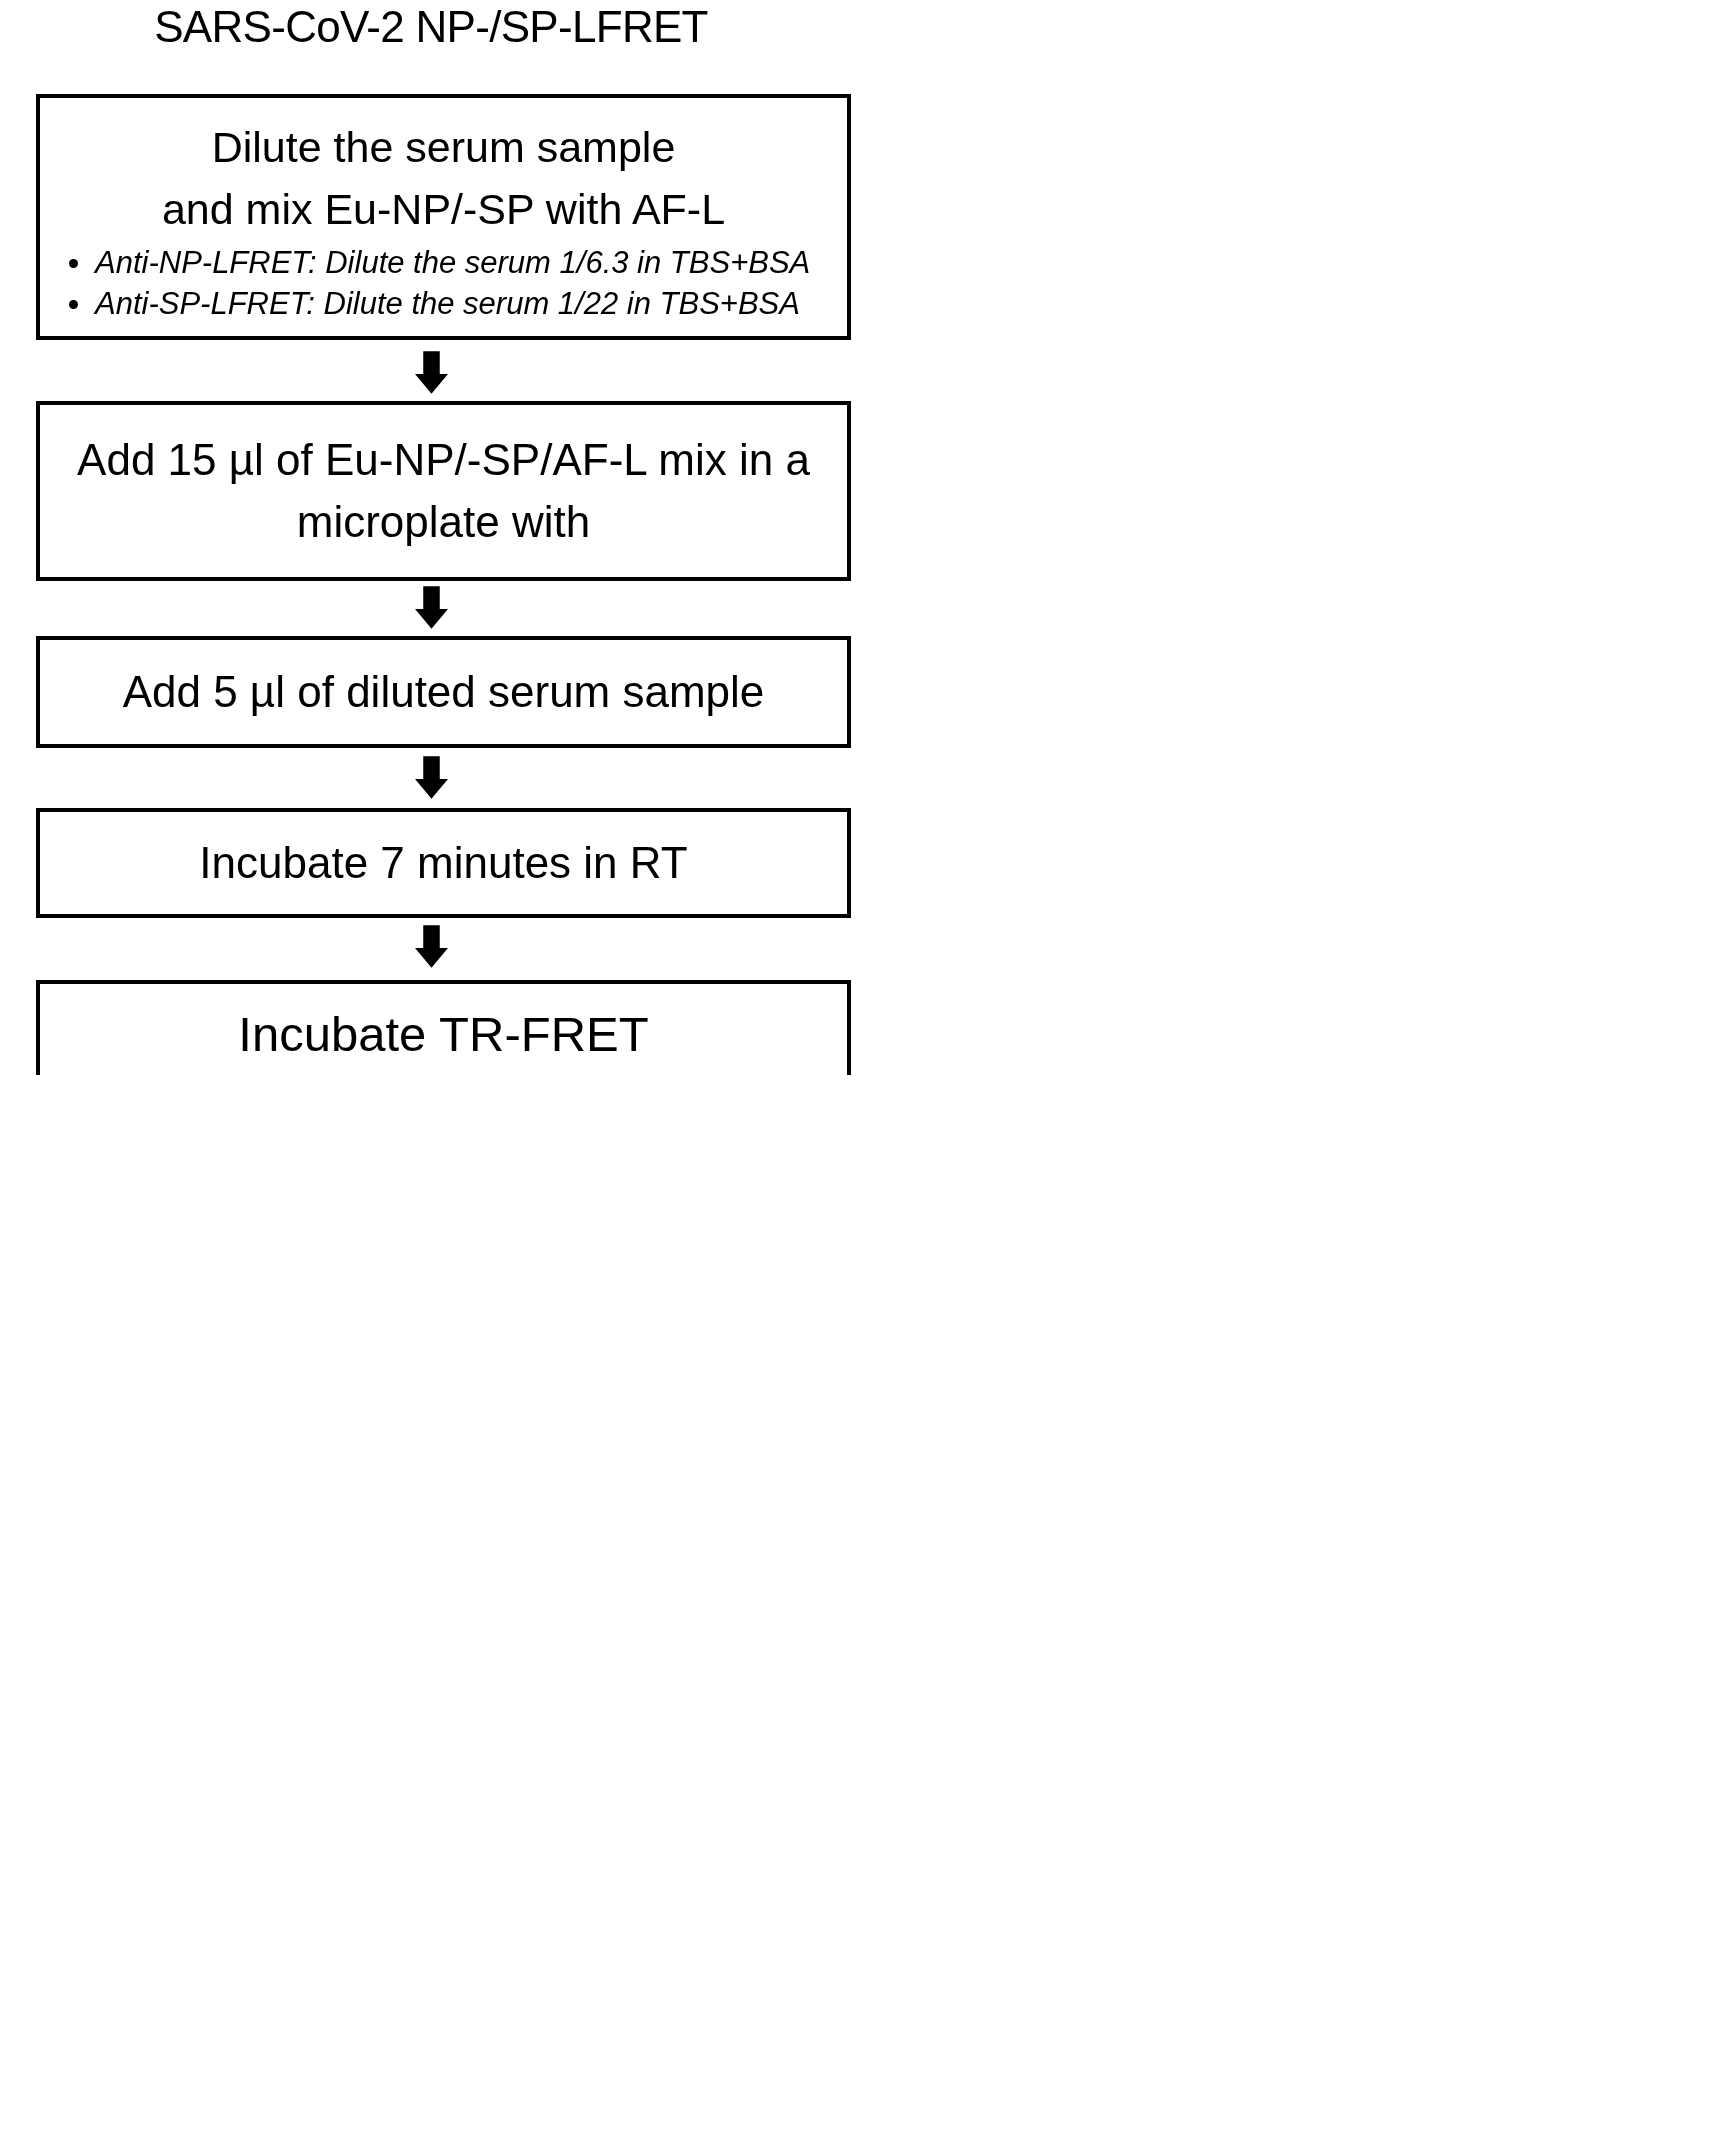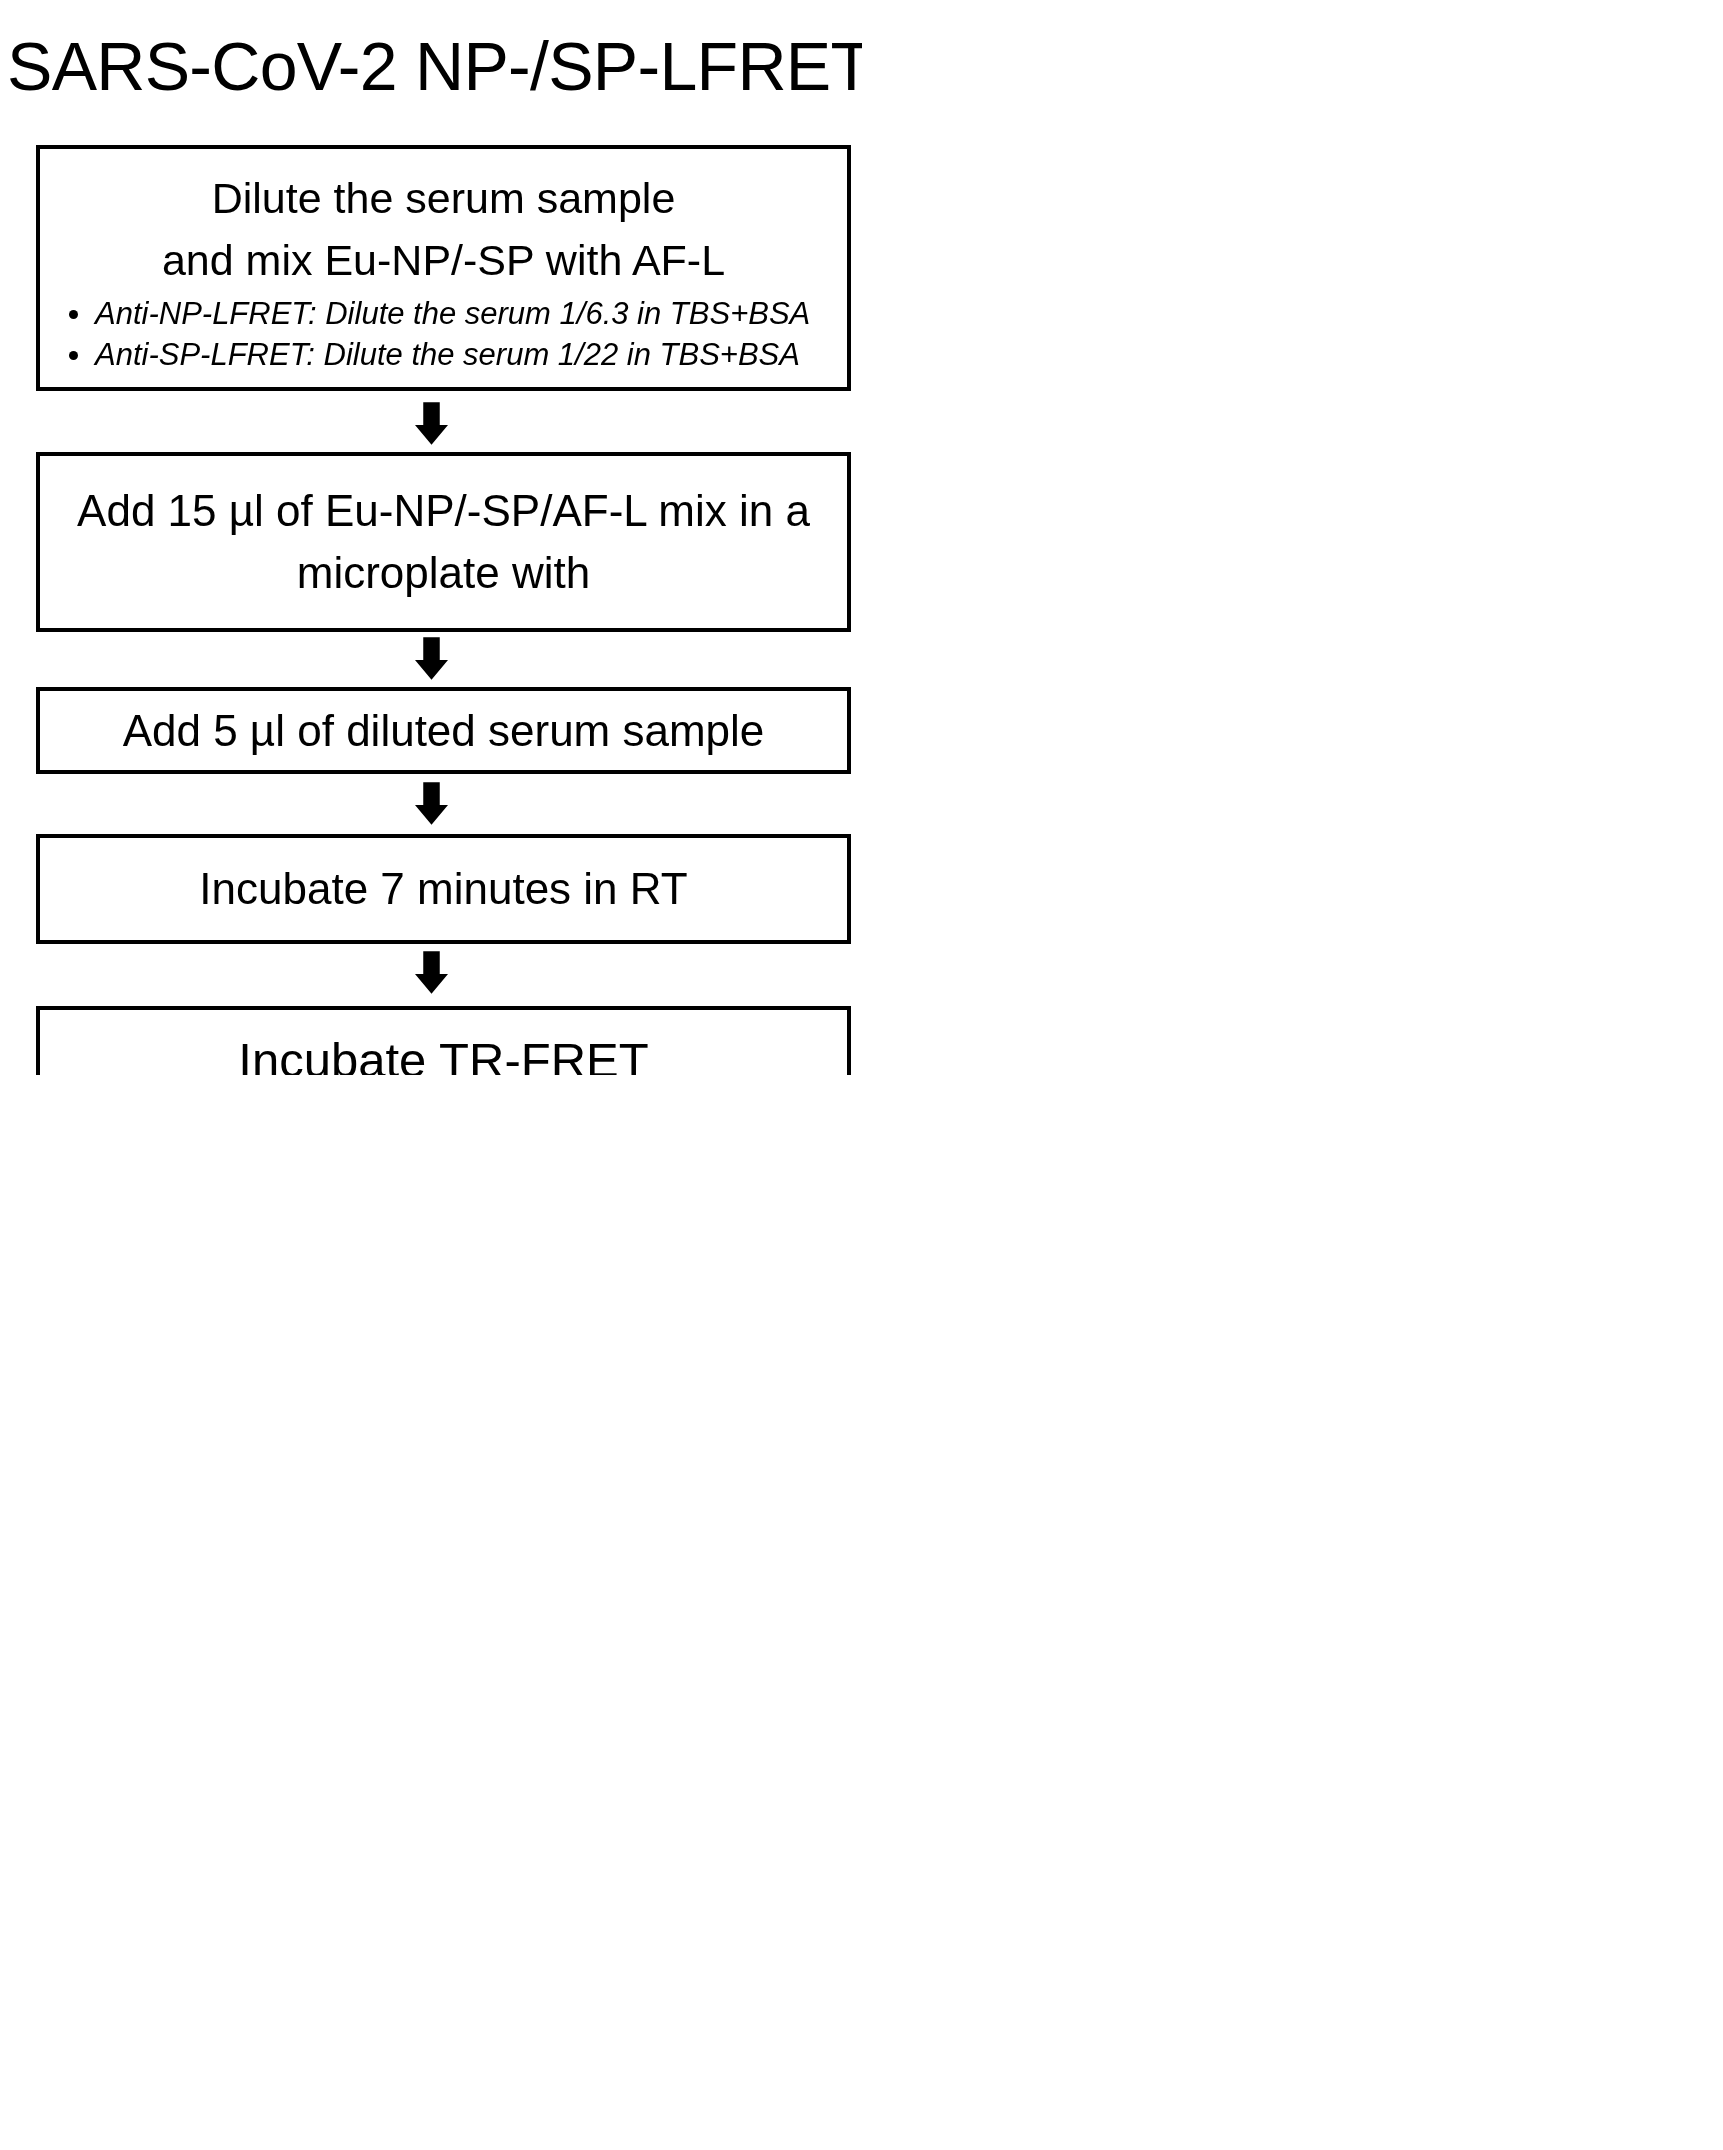--- a/index.html
+++ b/index.html
@@ -10,24 +10,24 @@
   .page {
     position: relative;
     width: 862px;
     height: 1075px;
     background: #ffffff;
     color: #000000;
     font-family: "Liberation Sans", sans-serif;
     overflow: hidden;
   }
   .title {
-    margin: 7px;
-    padding-top: 25px;
+    margin: 0;
+    padding-top: 5px;
     text-align: center;
-    font-size: 68px;
+    font-size: 44px;
     font-weight: 400;
     line-height: 1.0;
     white-space: nowrap;
     letter-spacing: -0.7px;
   }
   .box {
     box-sizing: border-box;
     margin-left: 36px;
     width: 815px;
     border: 4.8px solid #000000;
@@ -82,21 +82,21 @@
   .arrow-3 { margin-top: 7.5px; }
   .arrow-4 { margin-top: 7.5px; }
   .box-addmix {
     margin-top: 6.9px;
     height: 180px;
     font-size: 44px;
     line-height: 1.4;
   }
   .box-addserum {
     margin-top: 7.5px;
-    height: 87px;
+    height: 112px;
     font-size: 44px;
     text-align: center;
   }
   .box-incubate {
     margin-top: 9px;
     height: 110px;
     font-size: 44px;
   }
   .box-measure {
     margin-top: 11.7px;

